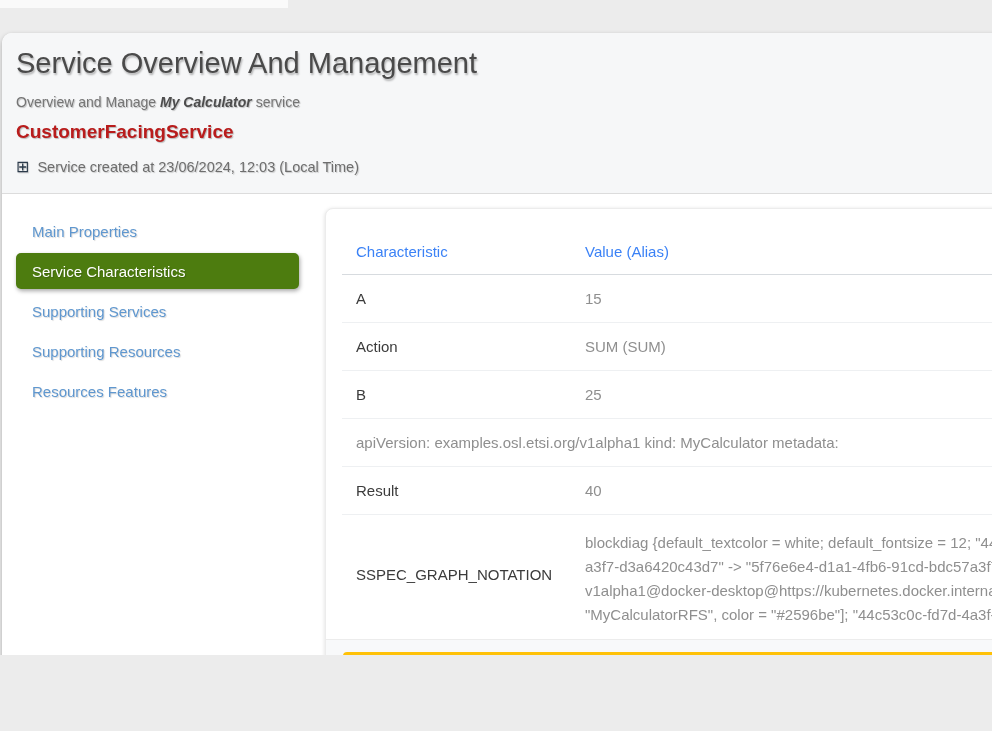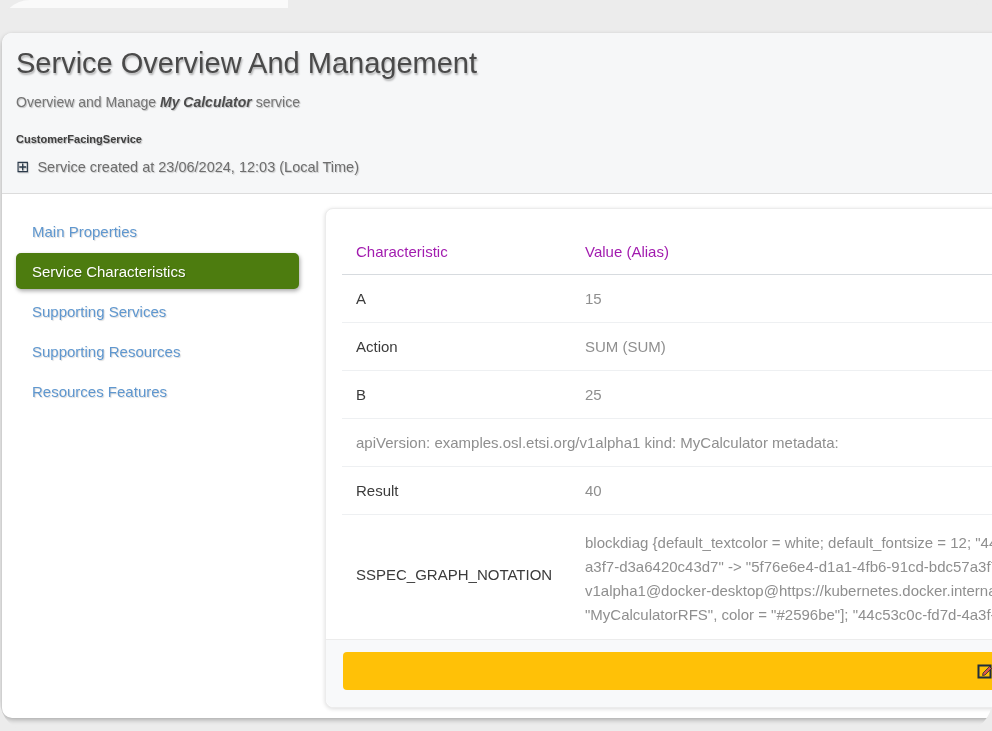--- a/index.html
+++ b/index.html
@@ -1,51 +1,51 @@
 <!DOCTYPE html>
 <html><head>
 <meta charset="utf-8">
 <style>
   html,body{margin:0;padding:0;background:#ececec;font-family:"Liberation Sans",sans-serif;}
-  .viewport{position:relative;width:992px;height:731px;overflow:hidden;background:#ececec;border-radius:30px;}
+  .viewport{position:relative;width:992px;height:655px;overflow:hidden;background:#ececec;}
 
   .top-edge{position:absolute;left:0;top:0;width:288px;height:8px;background:#fafafa;}
 
   .main-card{position:absolute;left:2px;top:33px;width:1600px;height:685px;background:#ffffff;
              border-radius:10px;box-shadow:0 2px 5px rgba(0,0,0,0.28);}
 
   .card-header{position:absolute;left:0;top:0;width:100%;height:160px;background:#f6f7f8;
                border-bottom:1px solid #dcdcdc;border-radius:10px 10px 0 0;}
   .page-title{position:absolute;left:14px;top:14px;font-size:29px;color:#4a4a4a;
               text-shadow:1px 2px 2px rgba(0,0,0,0.28);white-space:nowrap;}
   .page-subtitle{position:absolute;left:14px;top:61px;font-size:14px;color:#757575;
                  text-shadow:1px 1px 1px rgba(0,0,0,0.22);white-space:nowrap;}
   .page-subtitle .svc-name{font-style:italic;font-weight:bold;color:#4d4d4d;}
-  .svc-type{position:absolute;left:14px;top:100px;font-size:11px;font-weight:600;color:#404040;
+  .svc-type{position:absolute;left:14px;top:88px;font-size:19px;font-weight:600;color:#b91c1c;
             text-shadow:1px 1px 1px rgba(0,0,0,0.25);}
   .created-line{position:absolute;left:14px;top:126px;font-size:14.5px;color:#6e6e6e;
                 text-shadow:1px 1px 1px rgba(0,0,0,0.18);display:flex;align-items:center;gap:8px;}
   .plus-square-icon{font-size:16px;color:#2b3a4a;line-height:1;cursor:pointer;}
 
   .side-nav{position:absolute;left:14px;top:180px;width:283px;}
   .nav-item{height:36px;margin-bottom:4px;display:flex;align-items:center;padding-left:16px;
             box-sizing:border-box;font-size:15px;color:#5f97cf;cursor:pointer;
             text-shadow:1px 1px 1px rgba(0,0,0,0.15);text-align:right;}
   .nav-item.active{background:#4d7c0f;color:#ffffff;border-radius:5px;
                    box-shadow:1px 2px 4px rgba(0,0,0,0.35);text-shadow:1px 1px 1px rgba(0,0,0,0.2);}
 
   .char-panel{position:absolute;left:323px;top:175px;width:1440px;height:500px;background:#ffffff;
               border:1px solid #ececec;border-radius:8px;box-shadow:0 1px 4px rgba(0,0,0,0.14);
               box-sizing:border-box;}
   .tbl{position:absolute;left:16px;right:16px;top:10px;}
   .tbl-row{display:flex;border-bottom:1px solid #eef0f2;font-size:15px;}
   .tbl-head{border-bottom:1px solid #d7dbdf;}
   .cell-label{flex:0 0 229px;box-sizing:border-box;padding:15px 14px;color:#3b3b3b;white-space:nowrap;}
   .cell-value{flex:1;padding:15px 14px;color:#8f8f8f;white-space:nowrap;overflow:hidden;}
-  .tbl-head .cell-label,.tbl-head .cell-value{padding-top:24px;padding-bottom:14px;color:#a21caf;}
+  .tbl-head .cell-label,.tbl-head .cell-value{padding-top:24px;padding-bottom:14px;color:#3b82f6;}
   .row-multiline{border-bottom:none;align-items:center;}
   .row-multiline .cell-value{padding-top:16px;padding-bottom:6px;line-height:24px;}
   .row-multiline .line{display:block;white-space:nowrap;}
 
   .panel-footer{position:absolute;left:0;right:0;bottom:0;height:68px;background:#f8f9fa;
                 border-top:1px solid #ececec;border-radius:0 0 8px 8px;box-sizing:border-box;
                 padding:12px 17px;}
   .update-button{position:relative;width:100%;height:38px;background:#ffc107;border:none;
                  border-radius:4px;cursor:pointer;}
   .edit-icon{position:absolute;left:634px;top:10px;width:17px;height:17px;}

